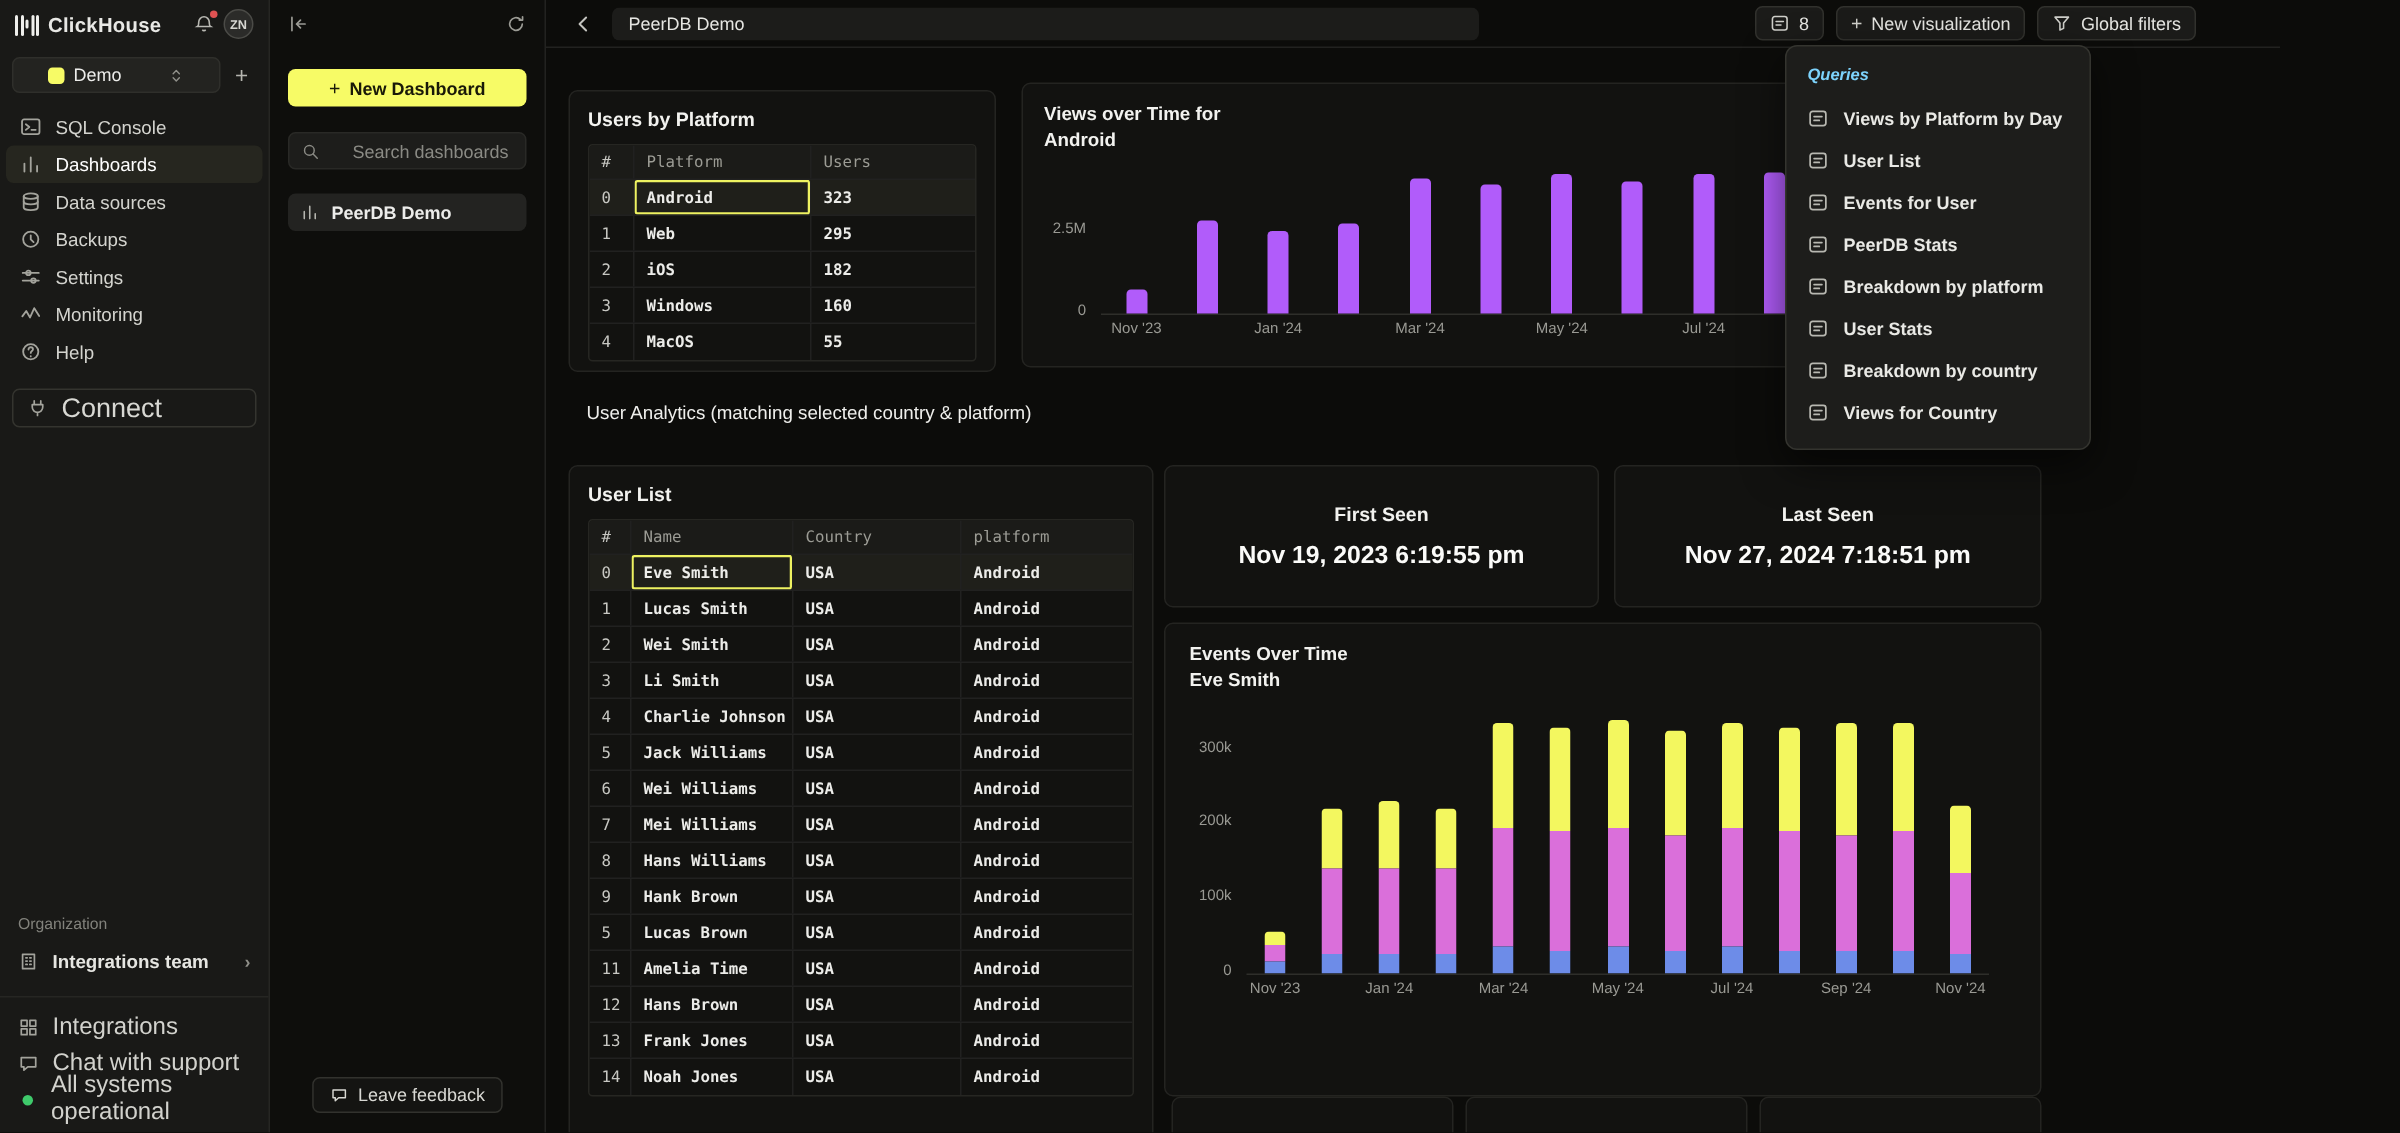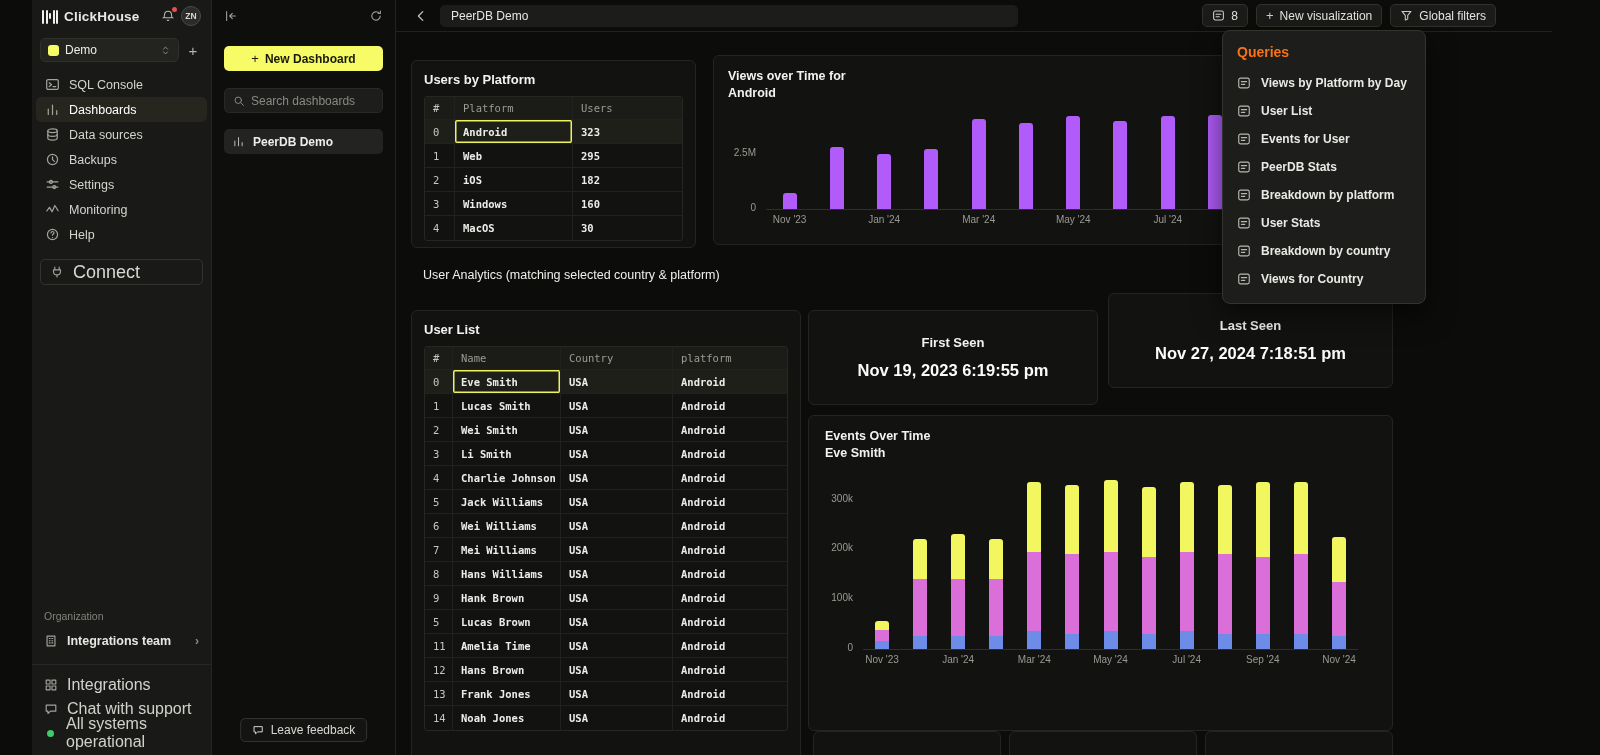--- a/index.html
+++ b/index.html
@@ -3,36 +3,36 @@
 <meta charset="utf-8">
 <style>
   *{margin:0;padding:0;box-sizing:border-box;}
   html,body{width:1600px;height:755px;overflow:hidden;background:#0c0c0a;color:#e8e8e5;
     font-family:"Liberation Sans",sans-serif;font-size:12px;}
   button,input{font-family:inherit;}
   svg{display:block;}
   .icon-s{width:14px;height:14px;color:#a3a39c;display:inline-flex;flex:none;}
   .icon-s svg,.nav-icon svg,.f-icon svg,.qm-icon svg,.d-icon svg{width:100%;height:100%;stroke:currentColor;fill:none;stroke-width:1.3;stroke-linecap:round;stroke-linejoin:round;}
 
-  .app{display:flex;width:1520px;height:755px;margin-left:32px;}
+  .app{display:flex;width:1520px;height:755px;}
 
   
   .sidebar{width:180px;flex:none;background:#191917;border-right:1px solid #262623;display:flex;flex-direction:column;padding-bottom:10px;}
   .brand-row{height:32px;display:flex;align-items:center;gap:6px;padding:0 10px;}
   .logo{width:16px;height:16px;display:flex;gap:1.5px;align-items:flex-end;}
   .logo i{width:2px;background:#efefec;height:14px;border-radius:1px;}
   .logo i.red{height:6px;align-self:center;background:#efefec;}
   .brand{font-weight:700;font-size:13.5px;letter-spacing:.2px;}
   .bell{margin-left:auto;position:relative;width:14px;height:14px;color:#b9b9b3;}
   .bell svg{width:14px;height:14px;stroke:currentColor;fill:none;stroke-width:1.2;}
   .bell .dot{position:absolute;top:-2px;right:-2px;width:5px;height:5px;border-radius:50%;background:#e05252;}
   .avatar{width:20px;height:20px;flex:none;border-radius:50%;background:#2b2b29;border:1px solid #4b4b47;
     display:flex;align-items:center;justify-content:center;font-size:8.5px;font-weight:700;color:#d6d6d1;}
   .ws-row{display:flex;align-items:center;gap:4px;margin:6px 8px 0;}
-  .ws-select{flex:1;height:24px;background:#232320;border:1px solid #2f2f2b;border-radius:5px;display:flex;align-items:center;gap:6px;padding:0 7px;cursor:pointer;}
+  .ws-select{flex:1;height:24px;background:#232320;border:1px solid #2f2f2b;border-radius:5px;display:flex;align-items:center;gap:6px;padding:0 23px;cursor:pointer;}
   .ws-icon{width:11px;height:11px;border-radius:3px;background:#f7fb66;flex:none;}
   .ws-label{font-size:12px;color:#ececea;}
   .ws-chev{margin-left:auto;width:11px;height:11px;color:#8f8f89;}
   .ws-chev svg{width:11px;height:11px;stroke:currentColor;fill:none;stroke-width:1.4;stroke-linecap:round;stroke-linejoin:round;}
   .ws-add{width:20px;height:20px;background:transparent;border:none;color:#b5b5af;font-size:15px;line-height:1;cursor:pointer;}
   .nav{margin:10px 4px 0;}
   .nav-item{display:flex;align-items:center;gap:9px;height:25px;padding:0 9px;border-radius:5px;color:#d4d4cf;font-size:12.5px;cursor:pointer;}
   .nav-item.active{background:#26261f;color:#ffffff;}
   .nav-icon{width:15px;height:15px;color:#a3a39c;flex:none;}
   .connect{margin:12px 8px 0;height:26px;border:1px solid #34342f;background:transparent;border-radius:5px;
@@ -47,21 +47,21 @@
   .status-dot{width:7px;height:7px;border-radius:50%;flex:none;margin:0 3px;}
 
   
   .panel{width:184px;flex:none;background:#0e0e0c;border-right:1px solid #222220;position:relative;padding:0 12px;}
   .panel-top{height:32px;display:flex;align-items:center;justify-content:space-between;color:#9b9b95;}
   .p-ic{width:14px;height:14px;cursor:pointer;}
   .p-ic svg{width:14px;height:14px;stroke:currentColor;fill:none;stroke-width:1.3;stroke-linecap:round;stroke-linejoin:round;}
   .new-dash{width:100%;height:25px;margin-top:14px;background:#f7fb66;color:#191908;border:none;border-radius:5px;
     font-weight:600;font-size:12px;display:flex;align-items:center;justify-content:center;gap:6px;cursor:pointer;}
   .new-dash .plus{font-size:13px;font-weight:400;}
-  .search{margin-top:17px;height:25px;background:#1d1d1b;border:1px solid #292926;border-radius:5px;display:flex;align-items:center;gap:6px;padding:0 8px;color:#8a8a84;}
+  .search{margin-top:17px;height:25px;background:#1d1d1b;border:1px solid #292926;border-radius:5px;display:flex;align-items:center;gap:22px;padding:0 8px;color:#8a8a84;}
   .search svg{width:12px;height:12px;stroke:currentColor;fill:none;stroke-width:1.3;stroke-linecap:round;flex:none;}
   .search input{flex:1;min-width:0;background:transparent;border:none;outline:none;color:#dddad6;font-size:12px;}
   .search input::placeholder{color:#8a8a84;}
   .dash-list{margin-top:16px;}
   .dash-item{height:25px;background:transparent;border-radius:5px;display:flex;align-items:center;gap:8px;padding:0 8px;font-weight:600;font-size:12px;color:#ececea;cursor:pointer;}
   .dash-item.active{background:#232321;}
   .d-icon{width:13px;height:13px;color:#b5b5af;flex:none;}
   .feedback{position:absolute;bottom:13px;left:50%;transform:translateX(-50%);height:24px;border:1px solid #32322e;background:#141412;border-radius:5px;
     display:flex;align-items:center;gap:7px;padding:0 11px;font-size:12px;color:#d8d8d3;white-space:nowrap;cursor:pointer;}
   .feedback svg{width:12px;height:12px;stroke:currentColor;fill:none;stroke-width:1.3;stroke-linejoin:round;}
@@ -98,21 +98,21 @@
   #userlist-table .c0{width:28px;flex:none;}
   #userlist-table .c1{width:108px;flex:none;}
   #userlist-table .c2{width:112px;flex:none;}
   #userlist-table .c3{flex:1;}
 
   #card-users{left:15px;top:28px;width:285px;height:188px;padding:11px 12px;}
   #card-views{left:317px;top:23px;width:680px;height:190px;padding:12px 14px;}
   #section-label{position:absolute;left:27px;top:236px;font-size:12.5px;color:#efefec;}
   #card-userlist{left:15px;top:278px;width:390px;height:478px;padding:11px 12px;}
   #card-first{left:412px;top:278px;width:290px;height:95px;display:flex;flex-direction:column;align-items:center;justify-content:center;gap:11px;}
-  #card-last{left:712px;top:261px;width:285px;height:95px;display:flex;flex-direction:column;align-items:center;justify-content:center;gap:11px;}
+  #card-last{left:712px;top:278px;width:285px;height:95px;display:flex;flex-direction:column;align-items:center;justify-content:center;gap:11px;}
   .stat-value{font-size:16.5px;font-weight:700;color:#fbfbf9;}
   #card-events{left:412px;top:383px;width:585px;height:316px;padding:12px 16px;}
   .stub{height:44px;}
   #stub1{left:417px;top:699px;width:188px;}
   #stub2{left:613px;top:699px;width:188px;}
   #stub3{left:809px;top:699px;width:188px;}
 
   
   .chart-title-line{font-size:12.5px;font-weight:700;color:#f2f2ef;line-height:1.35;}
   .chart-wrap{position:relative;margin-top:8px;}
@@ -130,21 +130,21 @@
   #events-plot{height:180px;width:495px;}
   #events-xaxis{width:495px;}
   #events-yaxis{height:180px;}
   .legend{display:flex;justify-content:center;gap:20px;margin-top:9px;}
   .leg-item{display:flex;align-items:center;gap:6px;font-size:11px;font-weight:700;color:#ececea;cursor:pointer;}
   .leg-dot{width:9px;height:9px;border-radius:50%;flex:none;}
 
   
   .queries-menu{position:absolute;top:30px;left:826px;width:204px;background:#1d1d1b;border:1px solid #34342f;border-radius:8px;
     box-shadow:0 10px 28px rgba(0,0,0,.55);z-index:30;padding:10px 0 10px;}
-  .qm-title{font-size:14px;font-weight:700;padding:3px 14px 9px;color:#f97316;}
+  .qm-title{font-size:11px;font-weight:700;padding:3px 14px 9px;color:#7dd3fc;font-style:italic;}
   .qm-item{display:flex;align-items:center;gap:10px;height:28px;padding:0 14px;font-size:12px;font-weight:600;color:#e9e9e5;cursor:pointer;}
   .qm-icon{width:14px;height:14px;color:#b8b8b1;flex:none;}
 </style>
 </head>
 <body>
 
 <div class="app">
 
   <aside class="sidebar">
     <div class="brand-row">
@@ -395,21 +395,21 @@
               <div class="t-cell c2">182</div>
             </div>
             <div class="t-row">
               <div class="t-cell c0">3</div>
               <div class="t-cell c1">Windows</div>
               <div class="t-cell c2">160</div>
             </div>
             <div class="t-row">
               <div class="t-cell c0">4</div>
               <div class="t-cell c1">MacOS</div>
-              <div class="t-cell c2">30</div>
+              <div class="t-cell c2">55</div>
             </div>
           </div>
       </div>
 
       <div class="card" id="card-views">
         <div class="chart-title-line">Views over Time for</div>
         <div class="chart-title-line">Android</div>
         <div class="chart-wrap">
           <div class="chart-yaxis" id="views-yaxis">
               <div class="ytick" style="bottom: -4px;">0</div>

